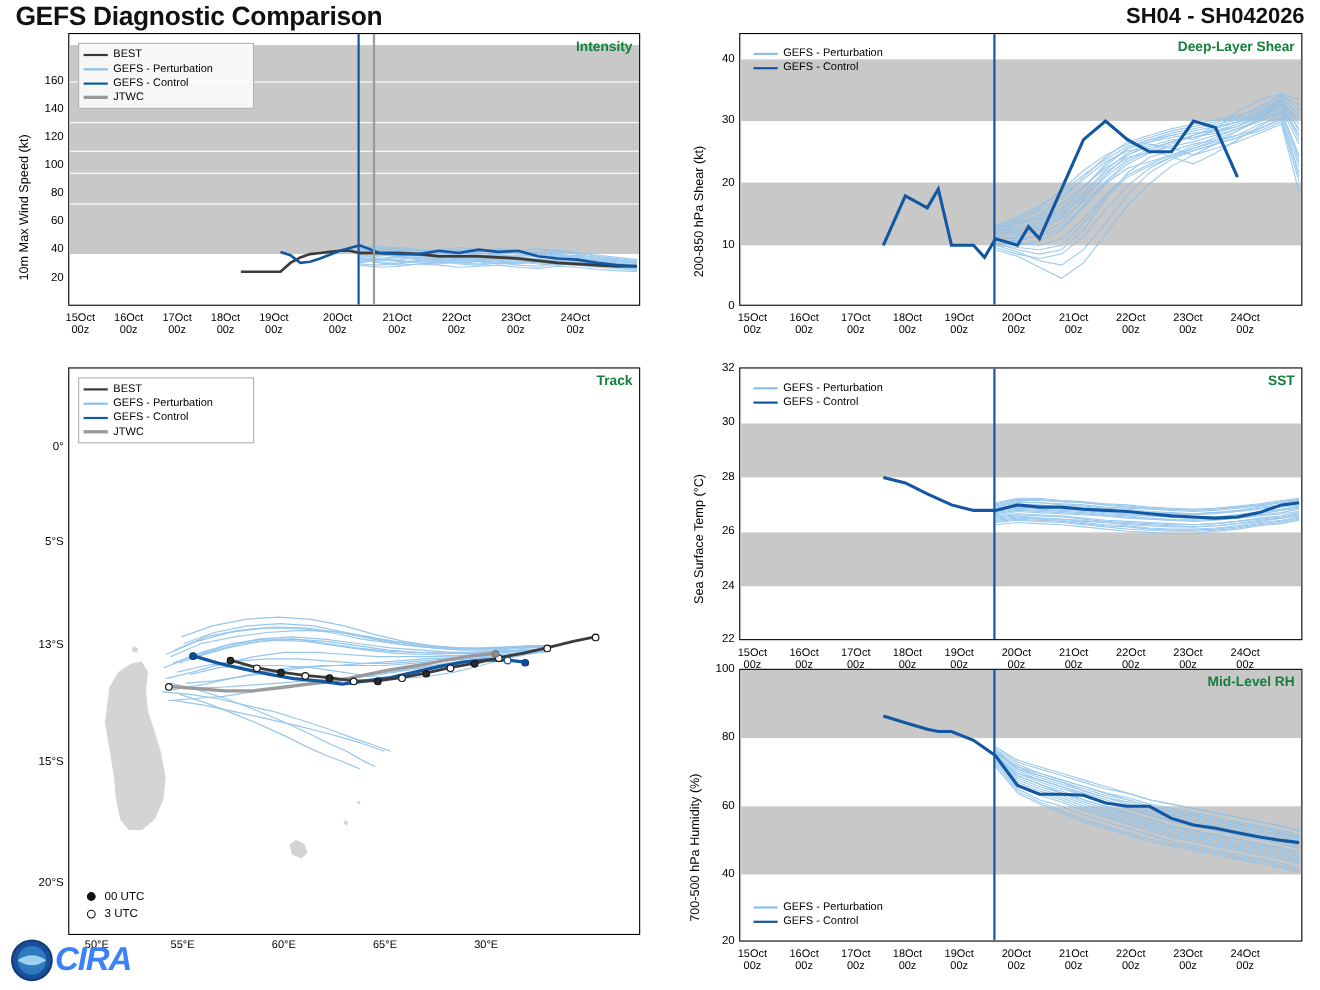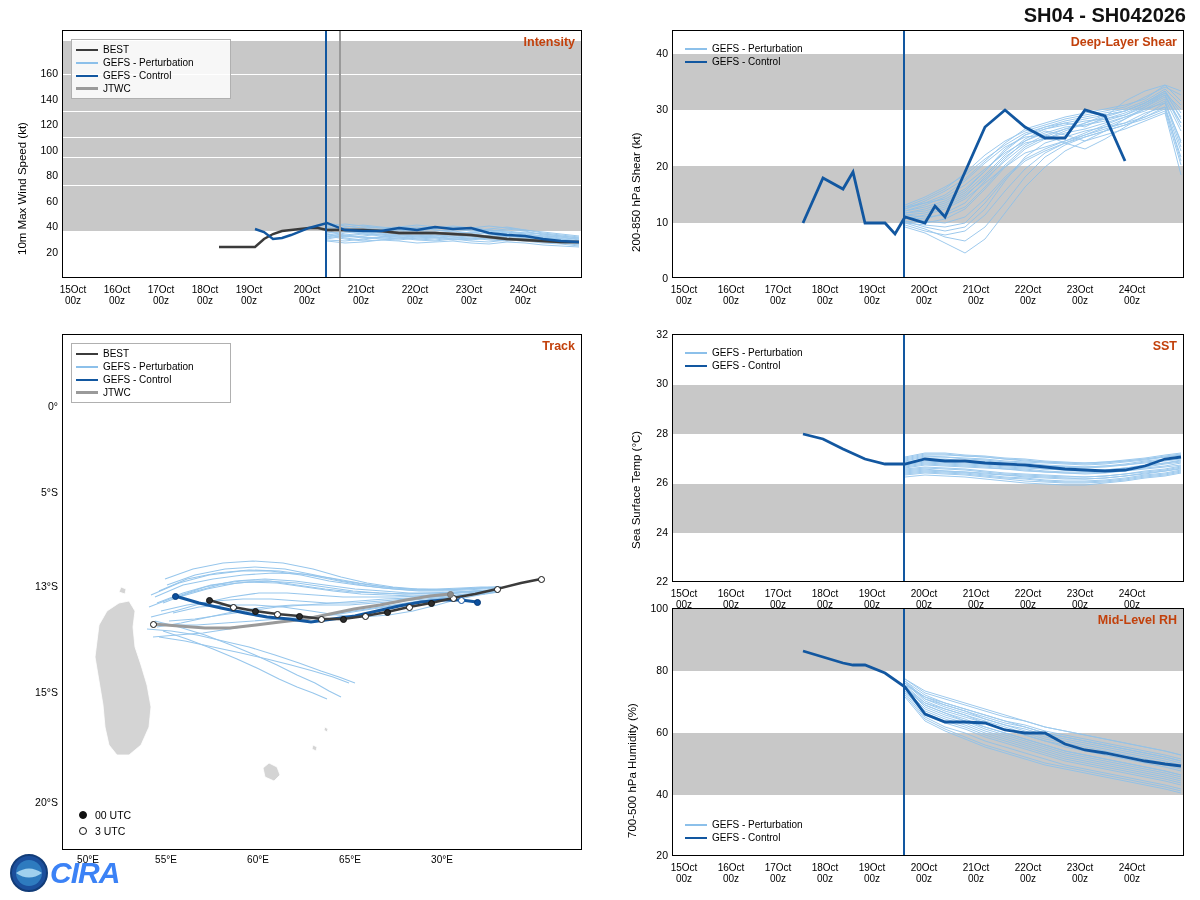--- a/index.html
+++ b/index.html
@@ -28,21 +28,21 @@
   .panel { position: absolute; }
   .plotbox {
     position: absolute; left: 0; top: 0;
     border: 1px solid #000;
     background: #fff;
     overflow: hidden;
   }
   .band { position: absolute; left: 0; right: 0; background: #c8c8c8; }
   .panel-label {
     position: absolute; right: 6px; top: 4px;
-    font-size: 12.5px; font-weight: bold; color: #c2410c;
+    font-size: 12.5px; font-weight: bold; color: #15803d;
     z-index: 6;
   }
   .vline { position: absolute; top: 0; bottom: 0; width: 2px; z-index: 5; }
   
   .ytick {
     position: absolute; text-align: right;
     font-size: 10.5px; color: #000; white-space: nowrap;
   }
   .xtick {
     position: absolute; text-align: center;
@@ -90,20 +90,21 @@
     position: absolute; left: 40px; top: 4px;
     font-size: 30px; font-weight: bold; font-style: italic;
     color: #3b82f6; letter-spacing: -1px;
   }
 </style>
 </head>
 <body>
 
 <div id="page">
 
+  <div id="title-main">GEFS Diagnostic Comparison</div>
   <div id="title-storm">SH04 - SH042026</div>
 
   <div class="panel" style="left:62px; top:30px; width:520px; height:248px;">
     <div class="plotbox" style="width:520px; height:248px;">
 
       <div class="band" style="top:155.0px; height:44.6px;"></div>
       <div class="band" style="top:126.7px; height:27.3px;"></div>
       <div class="band" style="top:107.1px; height:18.6px;"></div>
       <div class="band" style="top:81.0px; height:25.1px;"></div>
       <div class="band" style="top:44.2px; height:35.8px;"></div>

